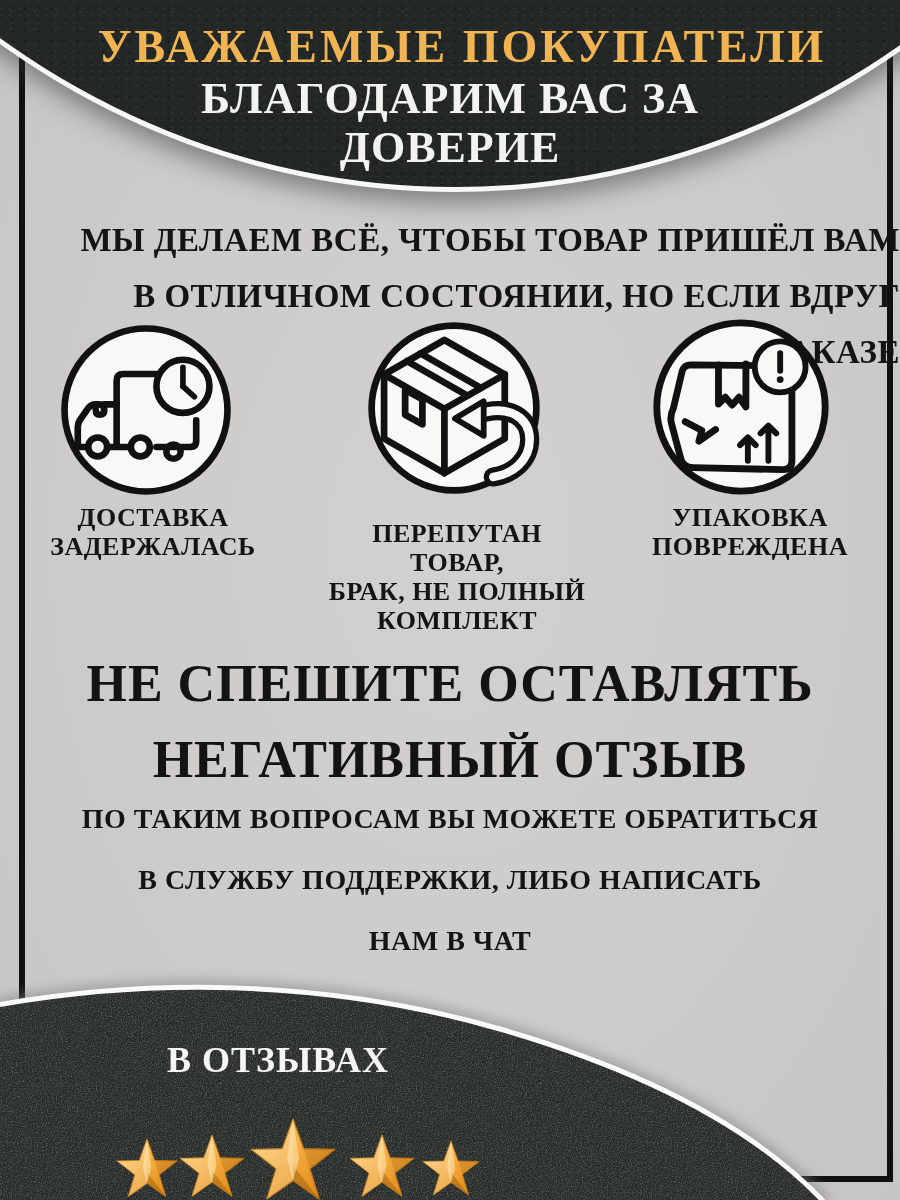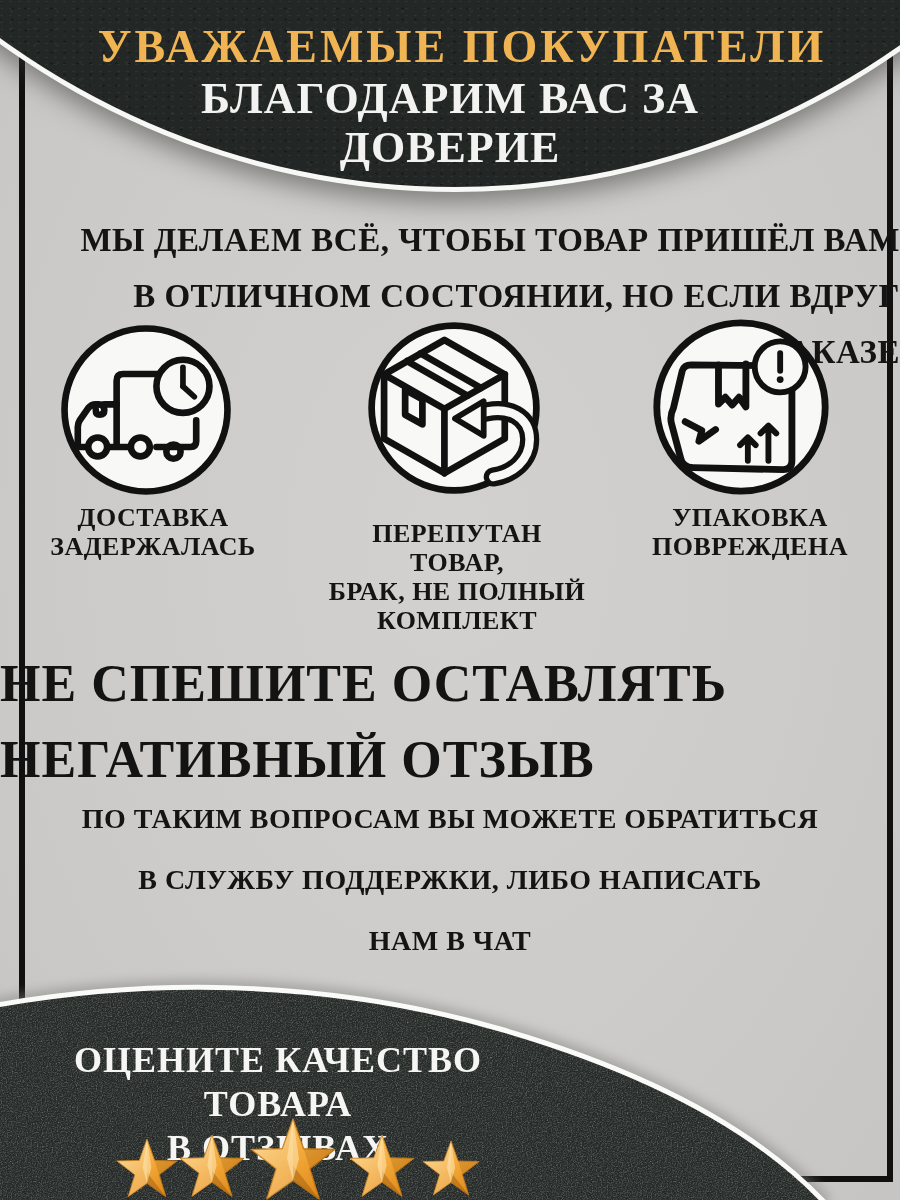--- a/index.html
+++ b/index.html
@@ -33,21 +33,21 @@
   .intro{position:absolute;left:0;right:0;top:212px;z-index:2;text-align:right;
     font-size:33px;line-height:56px;color:#141414;letter-spacing:0.5px;}
   .issue-icon{position:absolute;z-index:2;}
   #icon-1{left:56px;top:320px;}
   #icon-2{left:363px;top:317px;}
   #icon-3{left:648px;top:314px;}
   .issue-label{position:absolute;z-index:2;text-align:center;color:#141414;font-size:26px;line-height:29px;letter-spacing:0.5px;}
   #label-1{left:23px;top:503px;width:260px;}
   #label-2{left:323px;top:503px;width:268px;margin-top:16px;}
   #label-3{left:618px;top:503px;width:264px;}
-  .warning{position:absolute;left:0;right:0;top:646px;z-index:2;margin:0;
+  .warning{position:absolute;left:0;right:0;top:646px;z-index:2;margin:0;text-align:center;
     font-size:52px;line-height:76px;color:#131313;letter-spacing:1px;}
   .support{position:absolute;left:0;right:0;top:788px;z-index:2;text-align:center;
     font-size:28px;line-height:61px;color:#141414;letter-spacing:0.5px;}
   
   .footer-curve{position:absolute;left:0;top:0;z-index:5;}
   .footer-text{position:absolute;left:0;top:1038px;width:556px;z-index:6;text-align:center;
     color:#f5f5f3;font-size:36px;line-height:44px;letter-spacing:1px;}
   .stars-svg{position:absolute;left:60px;top:1114px;z-index:6;}
   .line-art{stroke:#111111;stroke-width:7;fill:none;stroke-linecap:round;stroke-linejoin:round;}
 </style>
@@ -156,21 +156,20 @@
         <feComposite in2="SourceGraphic" operator="in"></feComposite>
       </filter>
     </defs>
     <path d="M-8,1006 C140,979 320,977 500,1029 C645,1071 755,1128 826,1204" stroke="#80807e" stroke-width="14" fill="none" filter="url(#softblur)" opacity="0.55"></path>
     <path d="M-8,1006 C140,979 320,977 500,1029 C645,1071 755,1128 826,1204 L-8,1204 Z" fill="#262b29"></path>
     <path d="M-8,1006 C140,979 320,977 500,1029 C645,1071 755,1128 826,1204 L-8,1204 Z" fill="#262b29" filter="url(#speckle)" opacity="0.5"></path>
     <path d="M-8,1006 C140,979 320,977 500,1029 C645,1071 755,1128 826,1204" stroke="#fafaf8" stroke-width="5" fill="none"></path>
   </svg>
 
   <div class="footer-text">
-    <div>ОЦЕНИТЕ КАЧЕСТВО ТОВАРА</div>
     <div>В ОТЗЫВАХ</div>
   </div>
 
   <svg class="stars-svg" width="460" height="100" viewBox="0 0 460 100">
     <defs>
       <linearGradient id="sg" x1="0%" y1="0%" x2="85%" y2="100%">
         <stop offset="0%" stop-color="#ffda8a"></stop>
         <stop offset="55%" stop-color="#f2a839"></stop>
         <stop offset="100%" stop-color="#dd8616"></stop>
       </linearGradient>

